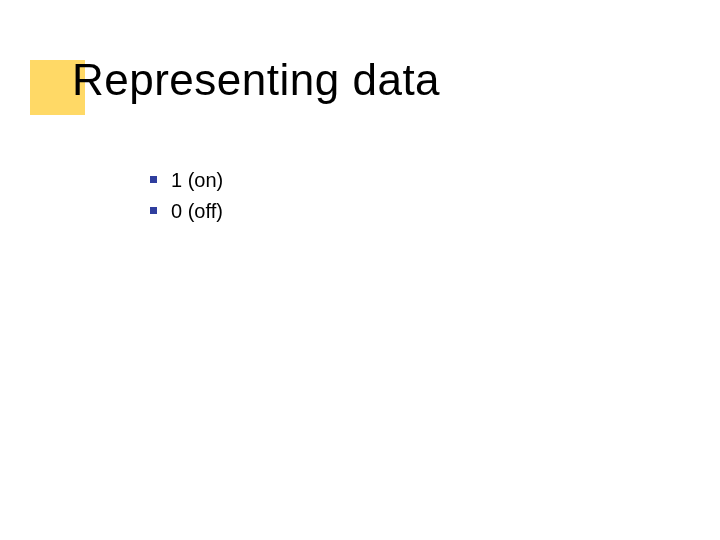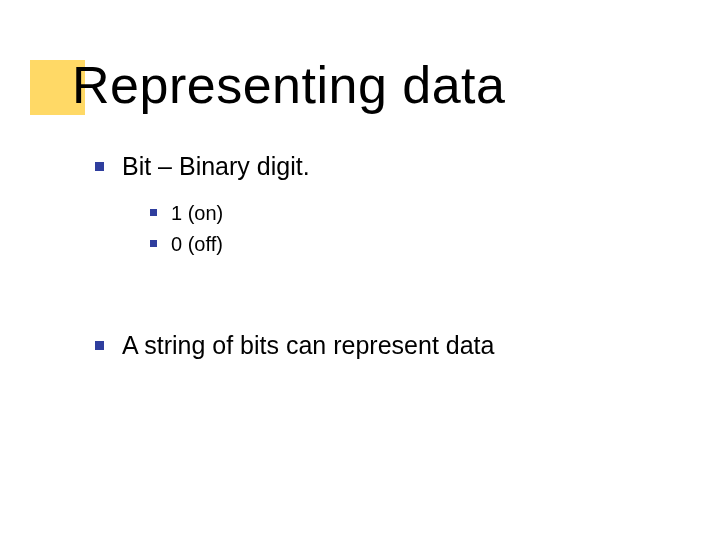--- a/index.html
+++ b/index.html
@@ -24,21 +24,21 @@
     top: 60px;
     width: 55px;
     height: 55px;
     background: #ffd966;
     z-index: 0;
   }
   .title {
     position: absolute;
     left: 72px;
     top: 55px;
-    font-size: 52px;
+    font-size: 44px;
     font-weight: 400;
     z-index: 1;
     letter-spacing: 0.5px;
   }
   .body {
     position: absolute;
     left: 95px;
     top: 150px;
     right: 40px;
   }
@@ -87,38 +87,30 @@
 <body>
 
 <div class="slide">
 
   <div class="accent-box"></div>
 
   <div class="title">Representing data</div>
 
   <div class="body">
 
-    <div class="lvl1">
-      <div class="bullet"></div>
-      <div class="txt1">Bit – Binary digit.</div>
-    </div>
 
 
     <div class="lvl2-group">
       <div class="lvl2">
         <div class="bullet-sm"></div>
         <div class="txt2">1 (on)</div>
       </div>
       <div class="lvl2">
         <div class="bullet-sm"></div>
         <div class="txt2">0 (off)</div>
       </div>
     </div>
 
     <div class="gap"></div>
 
-    <div class="lvl1">
-      <div class="bullet"></div>
-      <div class="txt1">A string of bits can represent data</div>
-    </div>
 
   </div>
 </div>
 
 </body></html>

